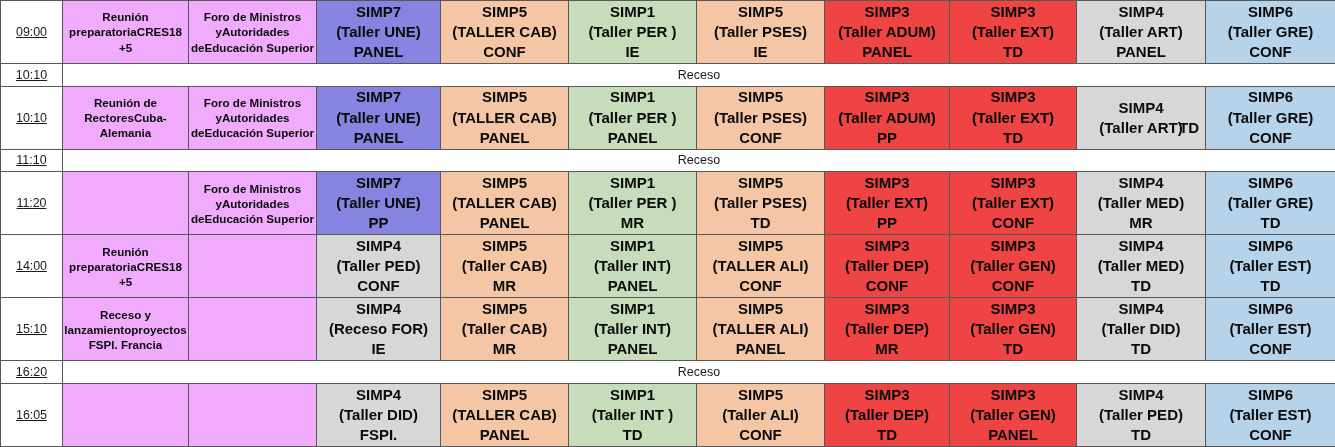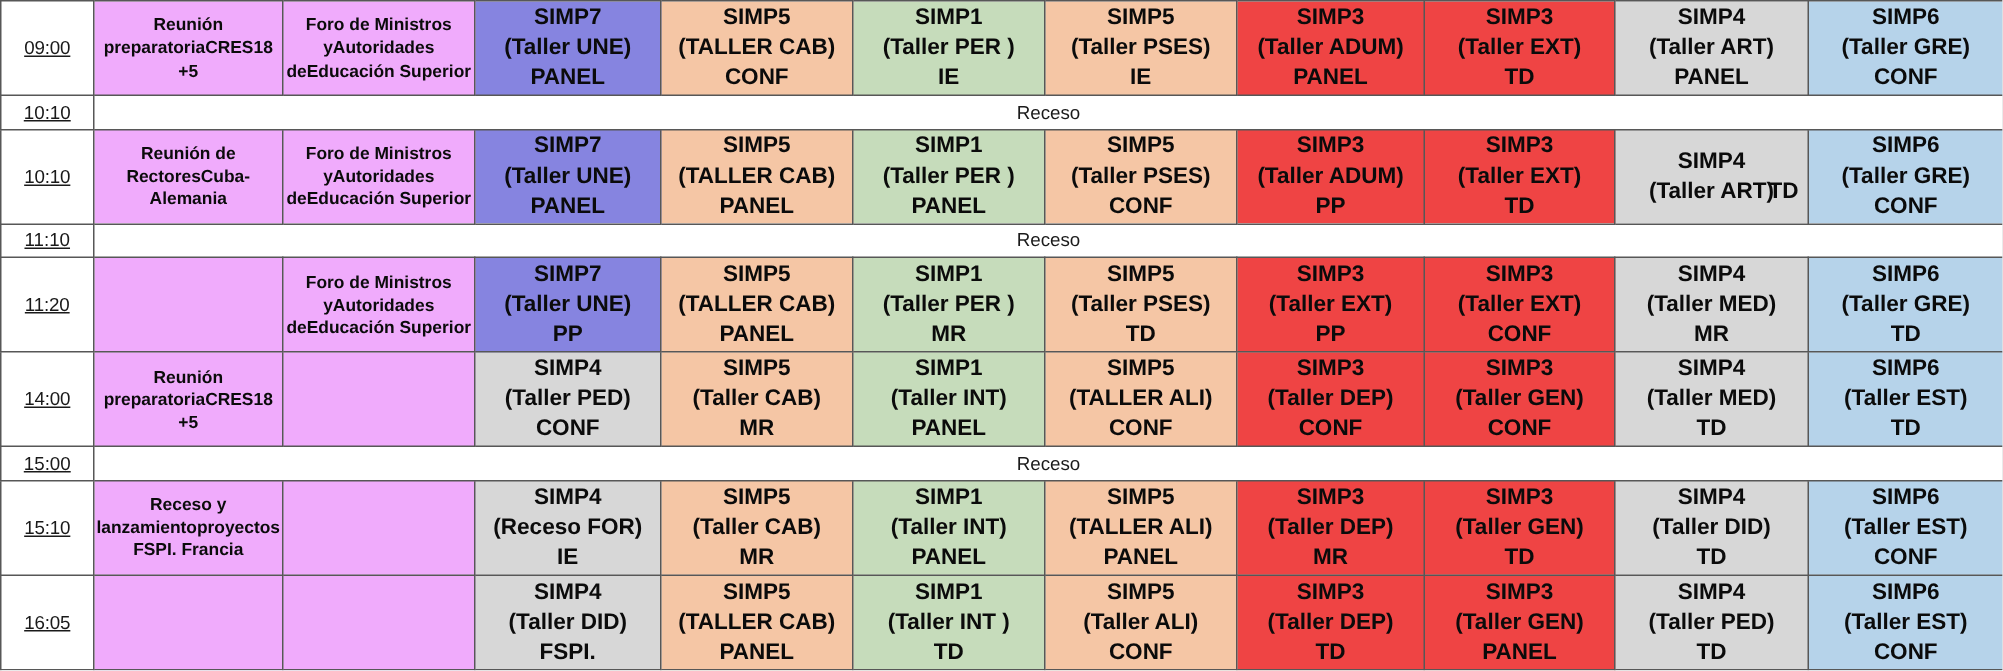--- a/index.html
+++ b/index.html
@@ -287,24 +287,20 @@
             <span class="l">SIMP4</span>
             <span class="l">(Taller MED)</span>
             <span class="l">TD</span>
           </td>
           <td class="sess c-blue">
             <span class="l">SIMP6</span>
             <span class="l">(Taller EST)</span>
             <span class="l">TD</span>
           </td>
         </tr>
-        <tr class="receso" style="height: 22px;">
-          <td class="time">15:00</td>
-          <td colspan="10">Receso</td>
-        </tr>
         <tr style="height: 56px;">
           <td class="time">15:10</td>
           <td class="act act1"><span class="l">Receso y lanzamiento</span><span class="l">proyectos FSPI. Francia</span></td>
           <td class="act act2"></td>
           <td class="sess c-gray">
             <span class="l">SIMP4</span>
             <span class="l">(Receso FOR)</span>
             <span class="l">IE</span>
           </td>
           <td class="sess c-peach">
@@ -335,20 +331,24 @@
           <td class="sess c-gray">
             <span class="l">SIMP4</span>
             <span class="l">(Taller DID)</span>
             <span class="l">TD</span>
           </td>
           <td class="sess c-blue">
             <span class="l">SIMP6</span>
             <span class="l">(Taller EST)</span>
             <span class="l">CONF</span>
           </td>
+        </tr>
+        <tr class="receso" style="height: 22px;">
+          <td class="time">16:20</td>
+          <td colspan="10">Receso</td>
         </tr>
         <tr style="height: 56px;">
           <td class="time">16:05</td>
           <td class="act act1"></td>
           <td class="act act2"></td>
           <td class="sess c-gray">
             <span class="l">SIMP4</span>
             <span class="l">(Taller DID)</span>
             <span class="l">FSPI.</span>
           </td>

